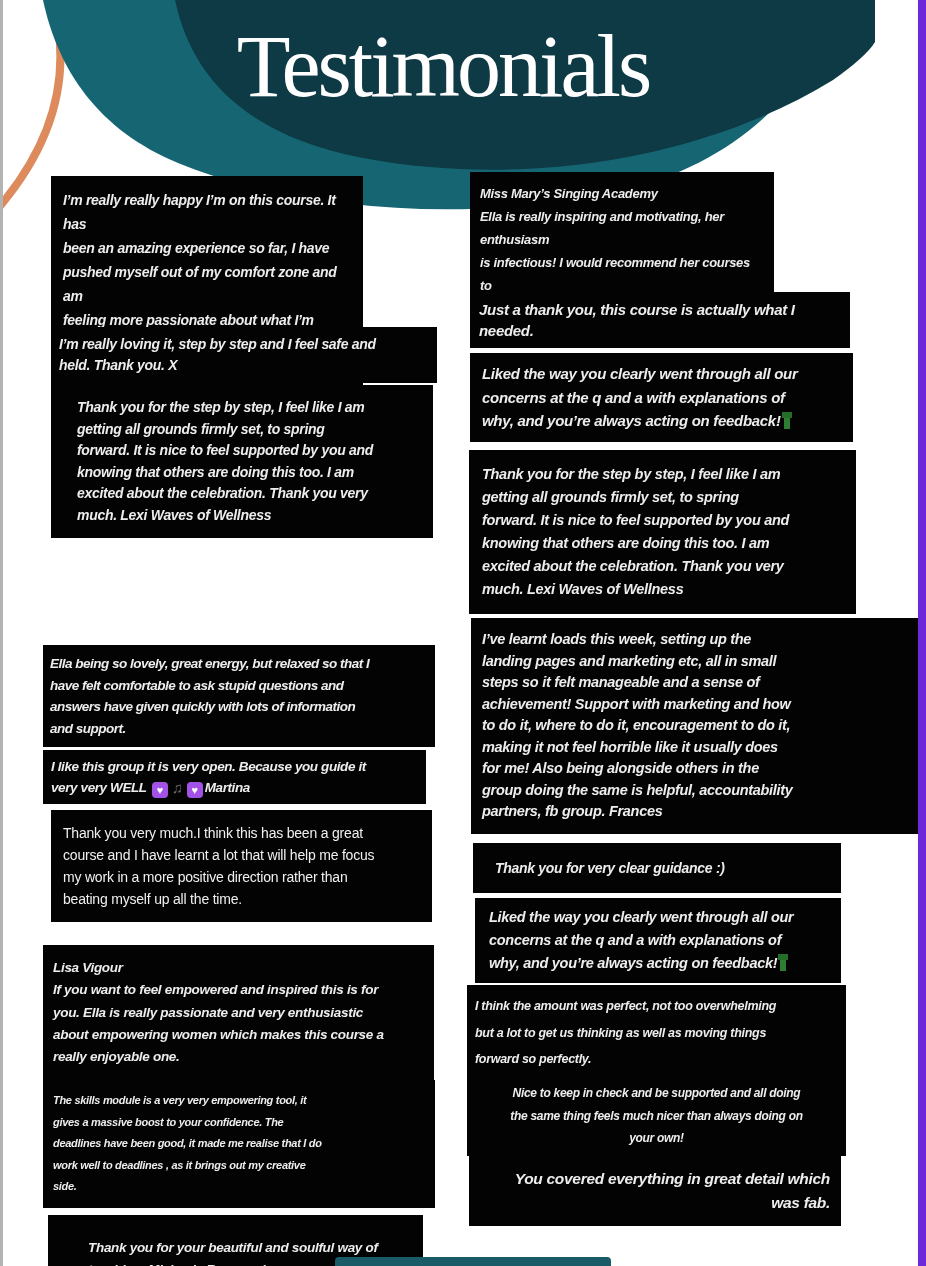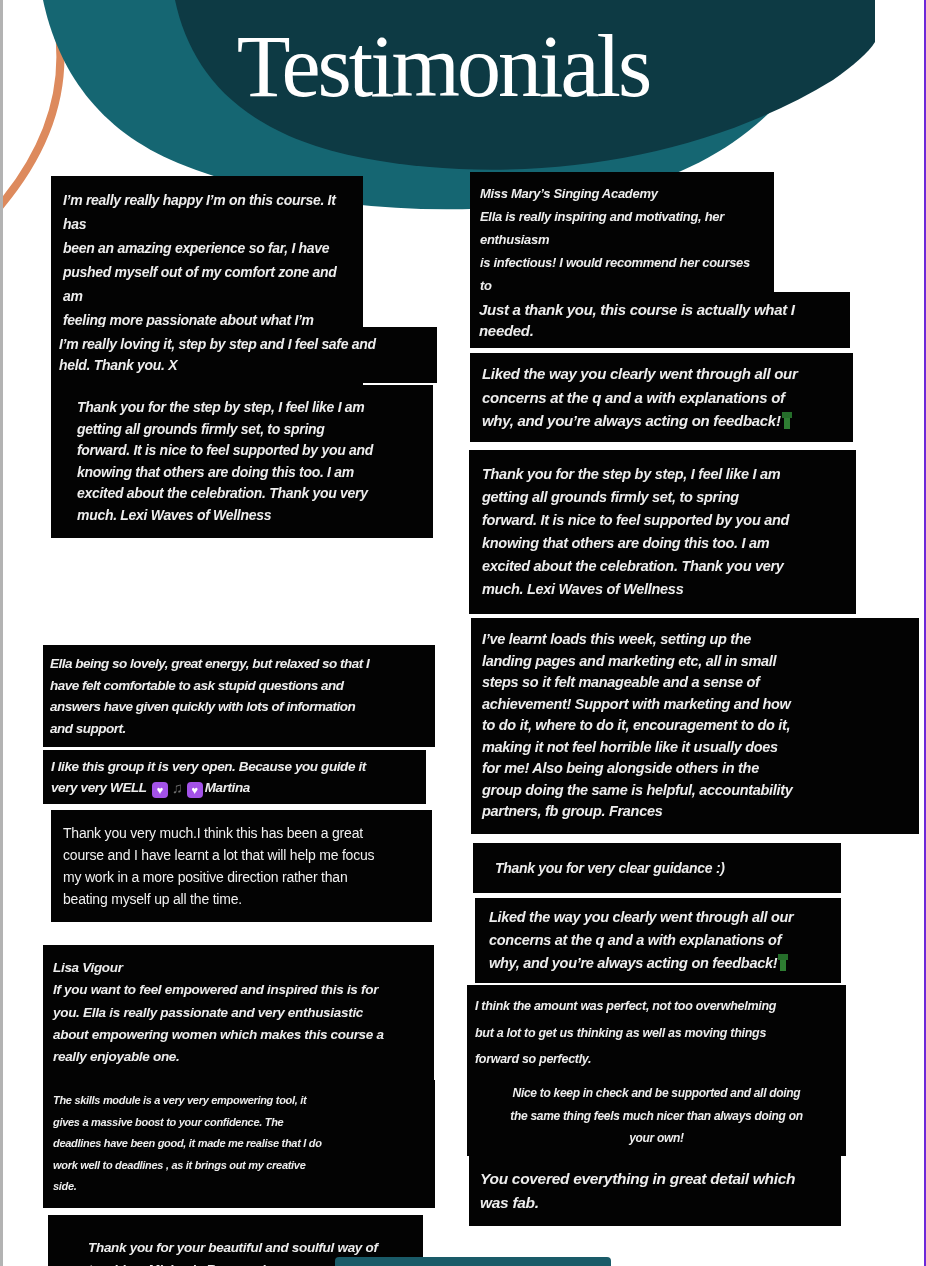--- a/index.html
+++ b/index.html
@@ -3,21 +3,21 @@
 <meta charset="utf-8">
 <style>
   html,body{margin:0;padding:0;background:#ffffff;}
   #page{
     position:relative;
     width:926px;height:1266px;
     margin:0 auto;
     background:#ffffff;
     overflow:hidden;
     border-left:3px solid #b3b3b3;
-    border-right:2px solid #6d28d9;
+    border-right:8px solid #6d28d9;
     box-sizing:border-box;
     font-family:"Liberation Sans", sans-serif;
   }
   #header-art{position:absolute;top:0;left:0;pointer-events:none;}
   #page-title{
     position:absolute;top:16px;left:0;width:880px;
     text-align:center;
     font-family:"Liberation Serif", serif;
     font-size:88px;letter-spacing:-3px;
     color:#ffffff;font-weight:400;
@@ -187,20 +187,20 @@
 but a lot to get us thinking as well as moving things
 forward so perfectly.</span>
   </div>
 
   <div class="card" style="left:464px;top:1076px;width:379px;padding:6px 8px;font-size:12px;line-height:22.7px;text-align:center;">
     <span class="t">Nice to keep in check and be supported and all doing
 the same thing feels much nicer than always doing on
 your own!</span>
   </div>
 
-  <div class="card" style="left:466px;top:1156px;width:372px;padding:11px;font-size:15.5px;line-height:24px;">
+  <div class="card" style="left:466px;top:1156px;width:372px;padding:11px;font-size:15.5px;line-height:24px;text-align:right;">
     <span class="t">You covered everything in great detail which
 was fab.</span>
   </div>
 
   <div id="bottom-blob"></div>
 
 </div>
 
 </body></html>

